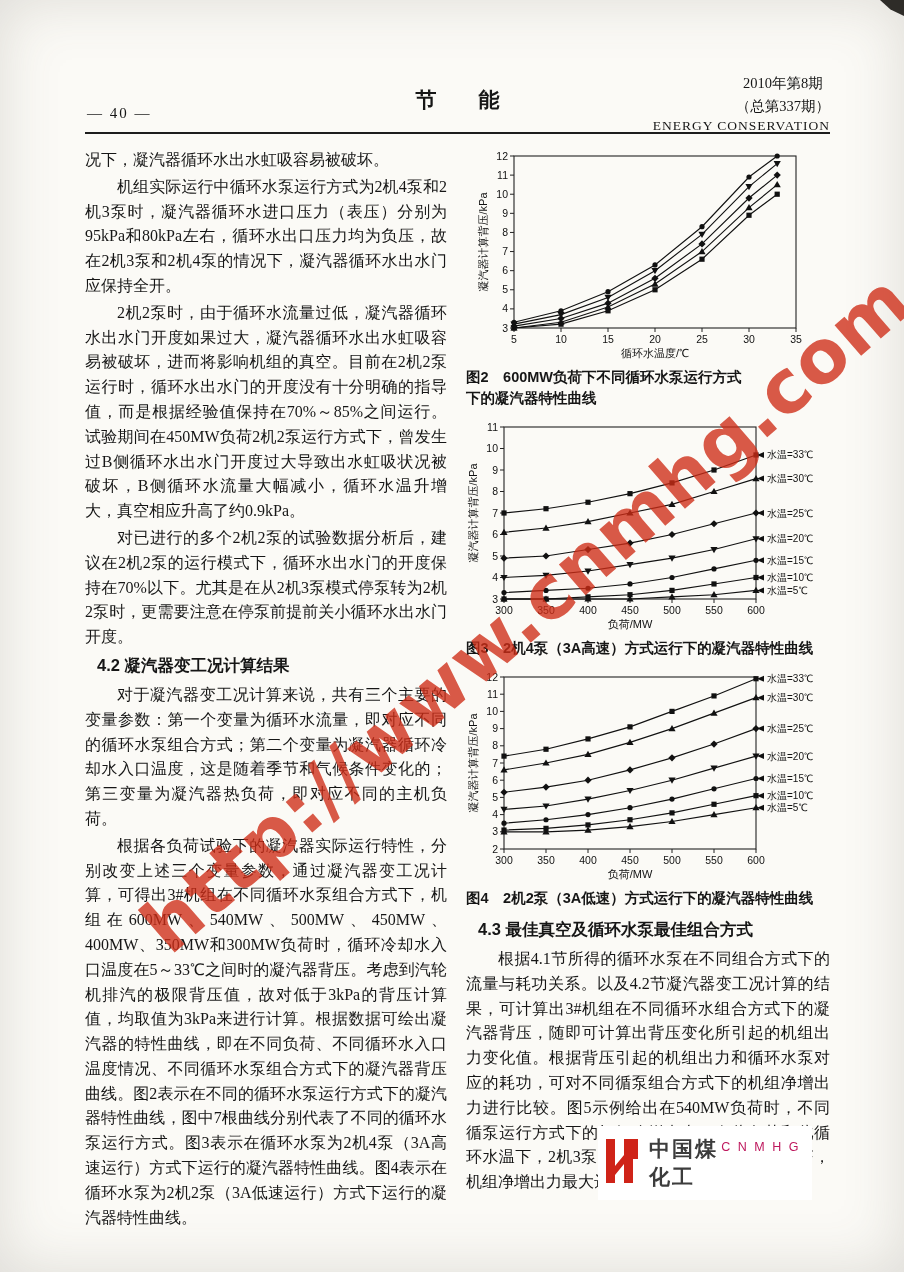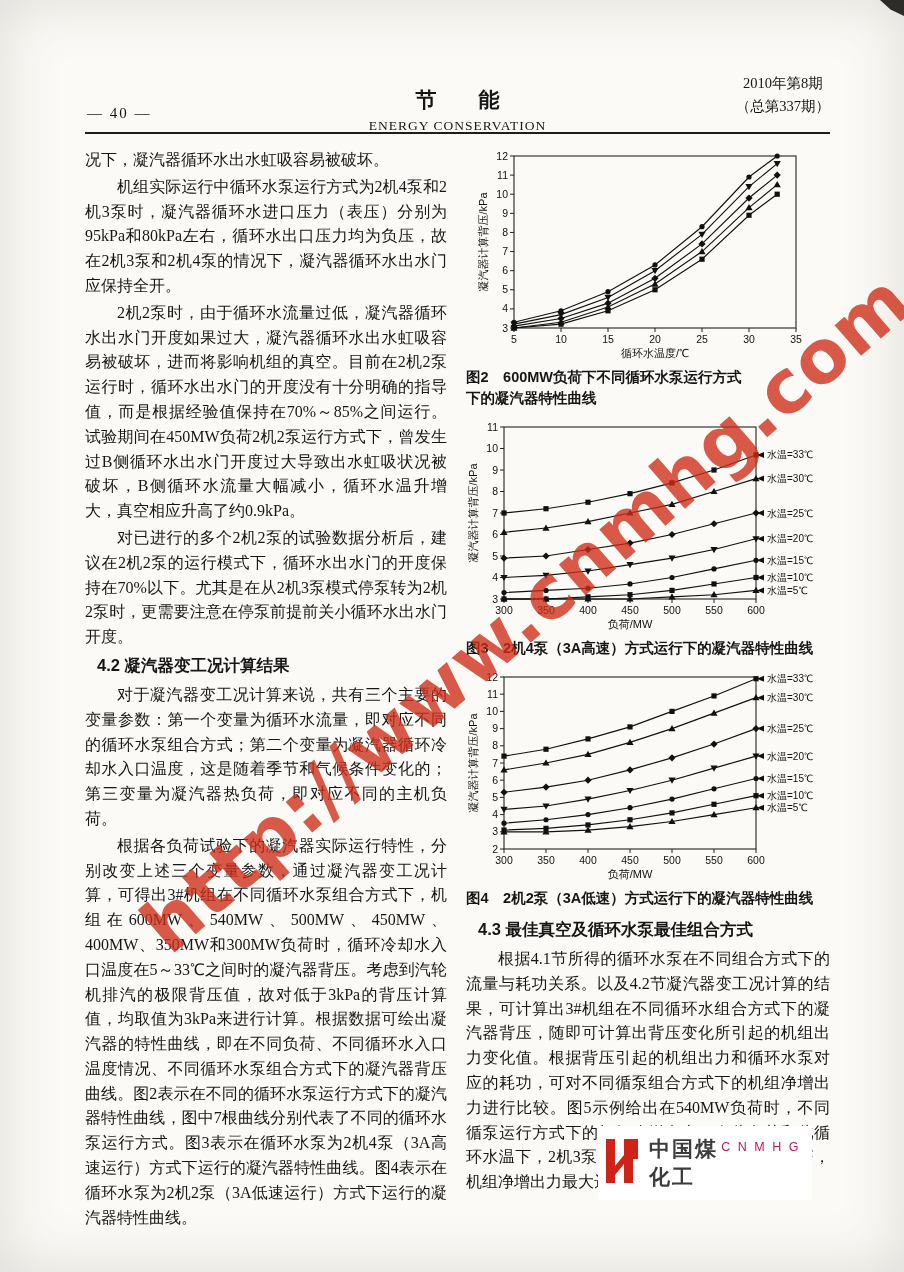--- a/index.html
+++ b/index.html
@@ -4,21 +4,21 @@
 <style>
   html,body{margin:0;padding:0;background:#e8e8e4;}
   .page{position:relative;width:904px;height:1272px;margin:0 auto;background:#fbfaf6;
         font-family:"Liberation Serif",serif;color:#161616;overflow:hidden;
         box-shadow:inset 0 0 60px rgba(90,85,70,.18);}
   
   .header{position:absolute;top:70px;left:85px;right:74px;height:56px;}
   .pageno{position:absolute;left:2px;bottom:4px;font-size:15px;letter-spacing:2px;}
   .jt{position:absolute;left:0;right:0;text-align:center;}
   .jt .cn{font-size:21px;font-weight:bold;margin-top:16px;}
-  .jt .en{font-size:13.5px;margin-top:4px;letter-spacing:1px;}
+  .jt .en{font-size:13.5px;margin-top:4px;letter-spacing:1px;text-align:right;}
   .issue{position:absolute;right:0;top:2px;text-align:center;font-size:14.5px;line-height:23px;}
   .rule{position:absolute;left:85px;right:74px;top:132px;border-top:2px solid #1d1d1d;}
   
   .col{position:absolute;top:148px;}
   .col.left{left:85px;width:362px;}
   .col.right{left:466px;width:364px;}
   .para{margin:0 0 2px;font-size:16px;line-height:24.8px;text-align:justify;}
   .indent{text-indent:2em;}
   .sec{margin:5px 12px 6px;font-size:16.5px;font-weight:bold;font-family:"Liberation Sans",sans-serif;}
   figure{margin:0 0 10px;}

